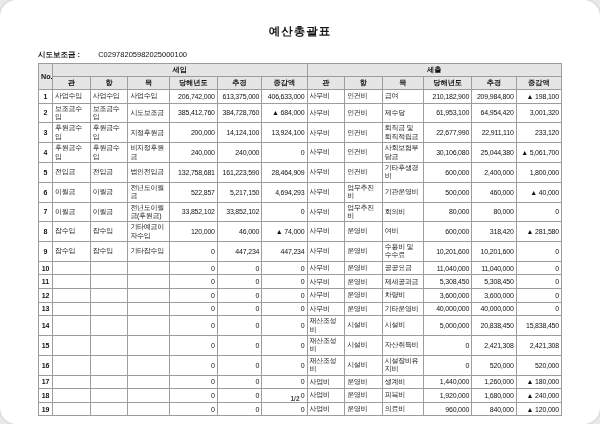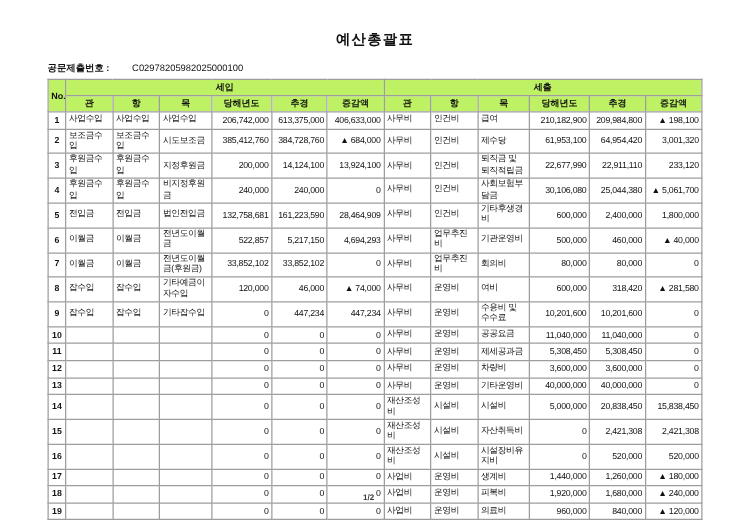--- a/index.html
+++ b/index.html
@@ -6,20 +6,21 @@
   html,body { margin:0; padding:0; background:#e9e9e9; }
   .page {
     position: relative;
     width: 600px; height: 424px;
     margin: 0 auto;
     background: #ffffff;
     font-family: "Liberation Sans", "DejaVu Sans", sans-serif;
     color: #111;
     overflow: hidden;
     box-shadow: 0 0 2px rgba(0,0,0,.25);
+    border-radius: 16px;
   }
   .title {
     position: absolute; left:0; right:0; top:24px;
     text-align: center;
     font-size: 11.5px; font-weight: bold; letter-spacing: 1px;
   }
   .doc-line {
     position: absolute; left:38px; top:50px;
     font-size: 7.5px;
   }
@@ -31,21 +32,21 @@
     border-collapse: collapse; table-layout: fixed;
     font-size: 7px;
   }
   table.budget th, table.budget td {
     border: 1px solid #9d9d9d;
     padding: 1px 2px;
     overflow: hidden;
   }
   table.budget { border: 1px solid #6e6e6e; }
   thead th {
-    background: #bef264;
+    background: #e5e5e5;
     font-weight: bold; font-size: 7.2px;
     text-align: center;
     height: 12px;
     border-color: #8f8f8f;
   }
   tbody tr { height: 13.6px; }
   td.no  { text-align: center; font-weight: bold; padding:1px 1px; }
   td.txt { text-align: left; word-break: break-all; letter-spacing: -0.3px; line-height: 1.2; }
   td.num { text-align: right; padding-right: 3px; letter-spacing: -0.2px; }
 
@@ -60,21 +61,21 @@
   }
 </style>
 </head>
 <body>
 
 <div class="page">
 
   <div class="title">예산총괄표</div>
 
   <div class="doc-line">
-    <span class="lbl">공문제출번호 :</span>
+    <span class="lbl">시도보조금 :</span>
     <span class="val">C02978205982025000100</span>
   </div>
 
   <table class="budget">
     <colgroup>
       <col style="width:2.7%">
       <col style="width:7.2%">
         <col style="width:7.2%">
         <col style="width:7.9%">
       <col style="width:9.2%">

